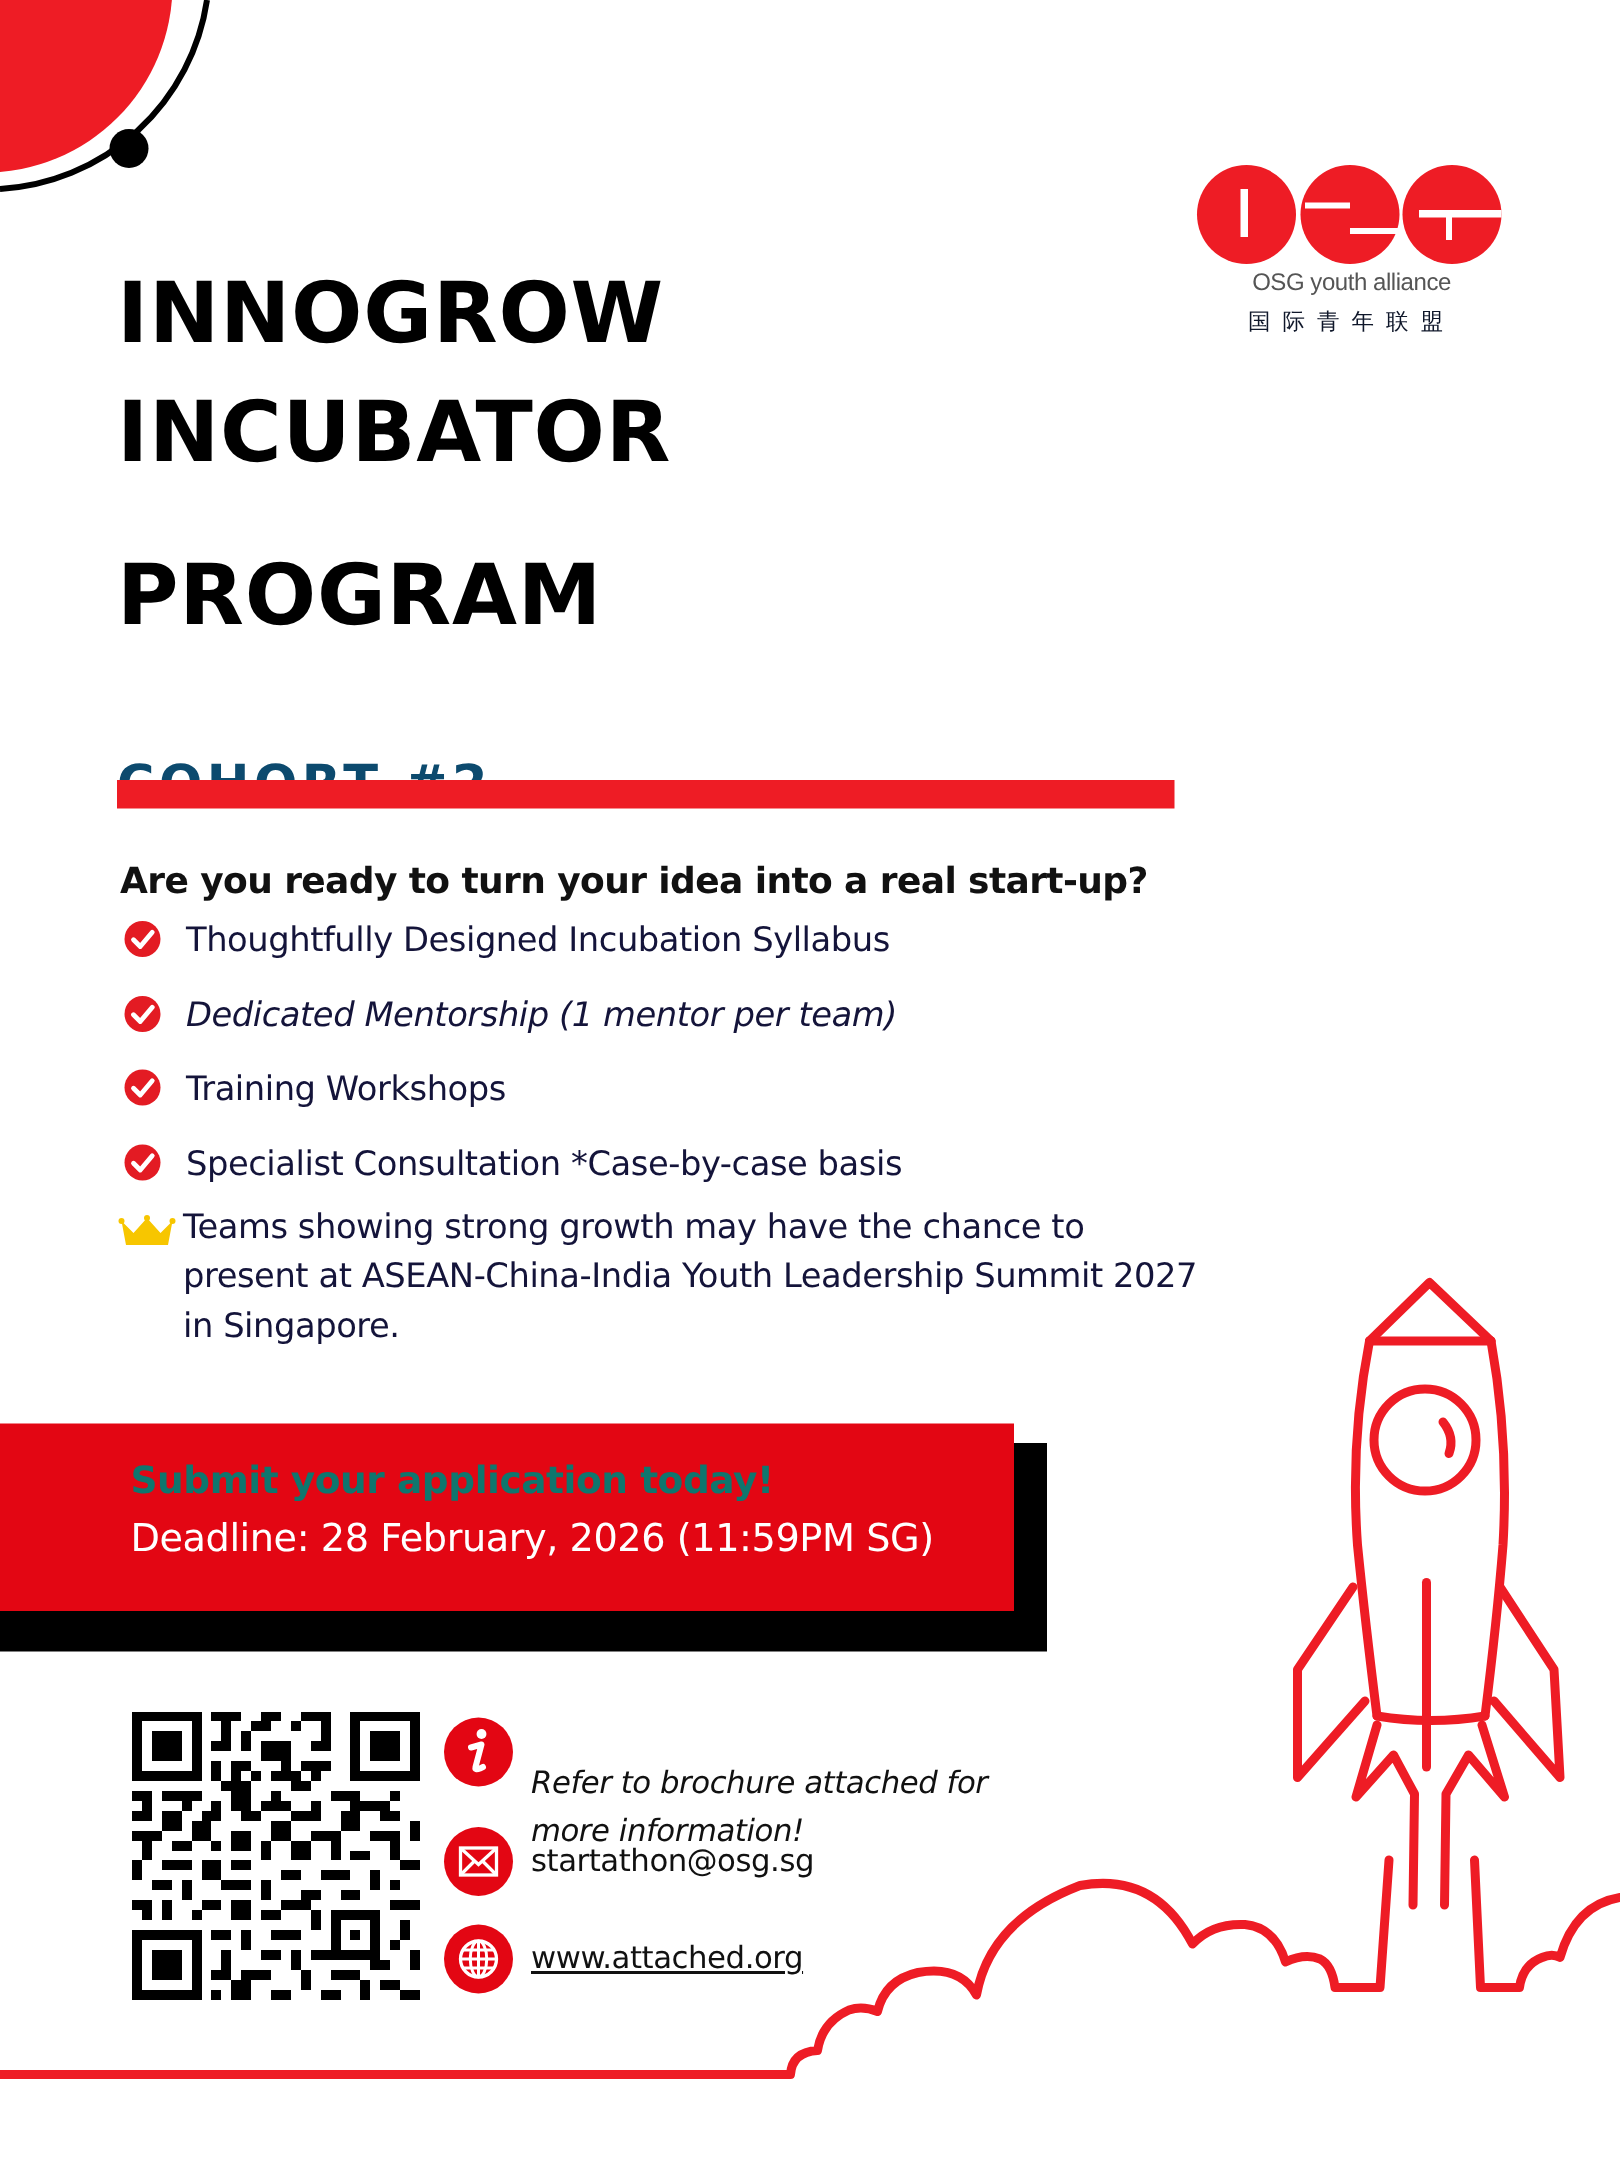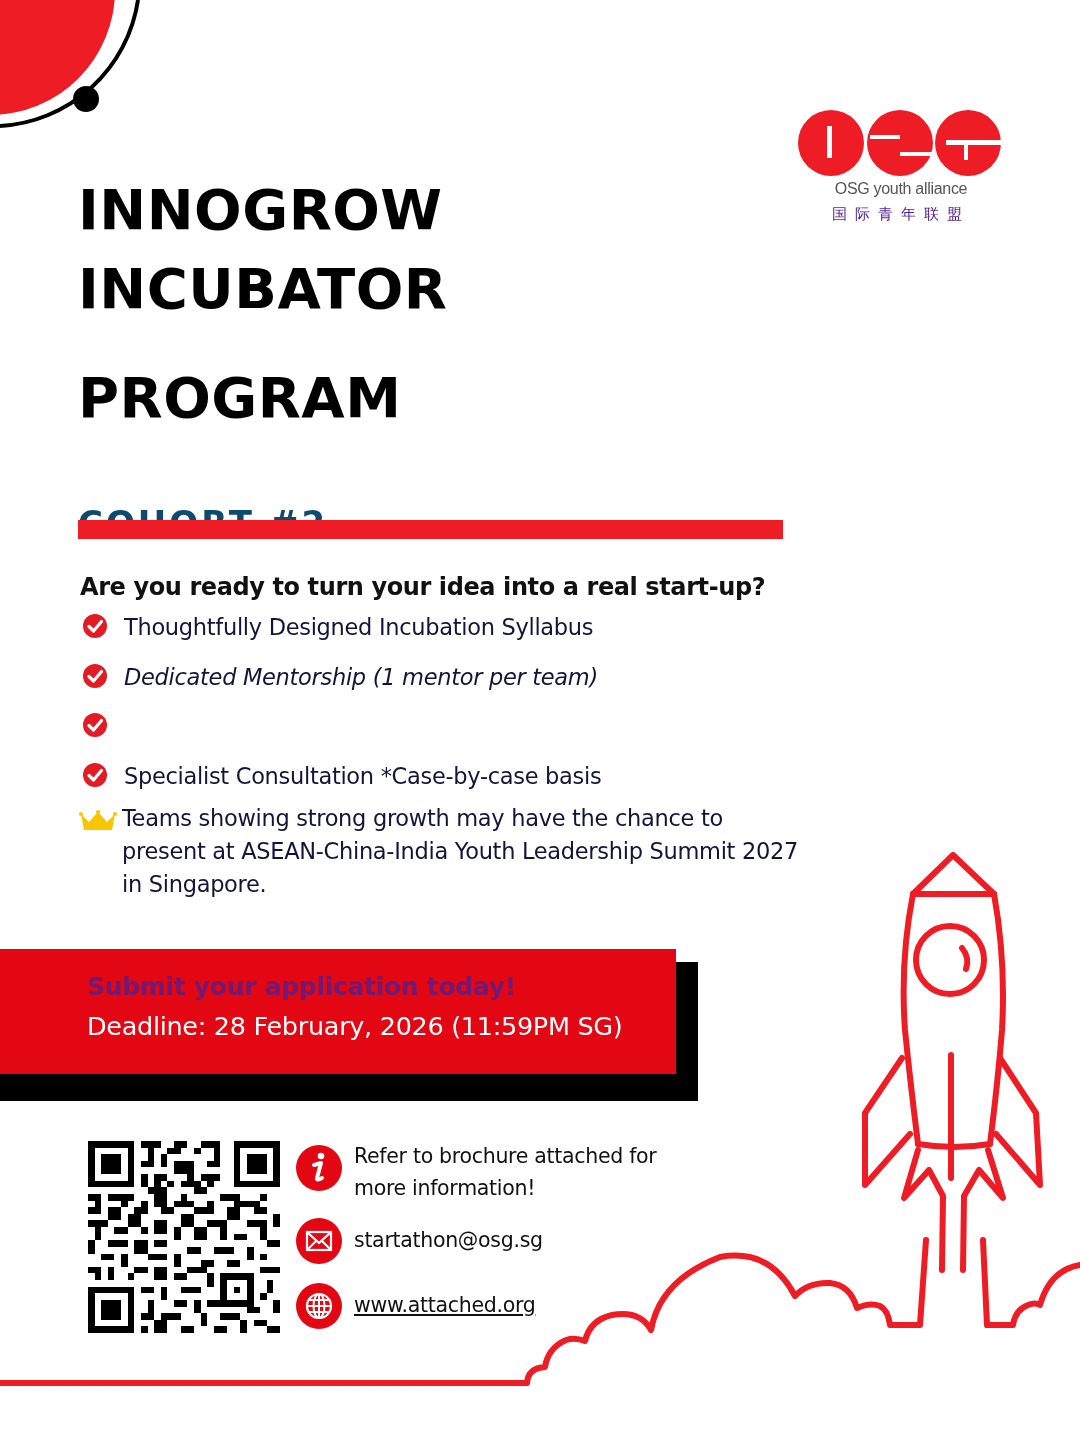--- a/index.html
+++ b/index.html
@@ -6,21 +6,21 @@
   body {
     width: 1080px; height: 1440px; position: relative; overflow: hidden;
     background: #ffffff;
     font-family: "Liberation Sans", "DejaVu Sans", sans-serif;
     color: #111111;
   }
   .abs { position: absolute; }
   #corner { left: 0; top: 0; width: 160px; height: 140px; }
   #logo { left: 796px; top: 108px; width: 210px; height: 120px; }
   #logo-sub { left: 796px; top: 180px; width: 210px; text-align: center; font-size: 16px; color: #555; letter-spacing: -0.3px; }
-  #logo-cn { left: 796px; top: 205px; width: 210px; text-align: center; font-size: 15px; color: #4c1d95; letter-spacing: 8px; }
+  #logo-cn { left: 796px; top: 205px; width: 210px; text-align: center; font-size: 15px; color: #0f172a; letter-spacing: 8px; }
 
   .title-line {
     left: 78px; font-family: "DejaVu Sans", sans-serif; font-weight: bold;
     font-size: 56px; line-height: 90px; color: #000; letter-spacing: 0.5px;
   }
   #t1 { top: 165px; }
   #t2 { top: 244px; text-align: right; }
   #t3 { top: 353px; }
   #cohort {
     left: 78px; top: 462px; font-family: "DejaVu Sans", sans-serif; font-weight: bold;
@@ -37,30 +37,30 @@
   .feature .txt { font-family: "DejaVu Sans", sans-serif; font-size: 22.5px; color: #14143a; line-height: 33px; letter-spacing: -0.3px; }
   #f0 { top: 611px; }
   #f1 { top: 661px; font-style: italic; }
   #f2 { top: 710px; }
   #f3 { top: 760px; }
   #f4 { top: 802px; width: 730px; }
   #f4 .txt { width: 690px; }
 
   #cta-shadow { left: 0; top: 962px; width: 698px; height: 139px; background: #000; }
   #cta { left: 0; top: 949px; width: 676px; height: 125px; background: #e30613; }
-  #cta-title { left: 87px; top: 972px; font-family: "DejaVu Sans", sans-serif; font-weight: bold; font-size: 25px; color: #701a75; letter-spacing: -0.3px; }
+  #cta-title { left: 87px; top: 972px; font-family: "DejaVu Sans", sans-serif; font-weight: bold; font-size: 25px; color: #0f766e; letter-spacing: -0.3px; }
   #cta-deadline { left: 87px; top: 1011px; font-family: "DejaVu Sans", sans-serif; font-size: 25.5px; color: #fff; letter-spacing: -0.3px; }
 
   #qr { left: 88px; top: 1140px; width: 192px; height: 194px; }
 
   .contact { left: 295px; display: flex; align-items: flex-start; }
   .contact .cico { width: 48px; height: 48px; flex: none; margin-right: 11px; }
   .contact .ctxt { font-family: "DejaVu Sans", sans-serif; font-size: 20.5px; color: #111; line-height: 32px; letter-spacing: -0.3px; }
   #c0 { top: 1140px; }
-  #c0 .ctxt { width: 340px; }
+  #c0 .ctxt { font-style: italic; width: 340px; margin-top: 32px; }
   #c0 .cico { margin-top: 4px; }
   #c1 { top: 1217px; }
   #c1 .ctxt { margin-top: 7px; }
   #c2 { top: 1282px; }
   #c2 .ctxt { margin-top: 7px; text-decoration: underline; }
 
   #art { left: 0; top: 840px; width: 1080px; height: 600px; pointer-events: none; }
 </style>
 </head>
 <body>
@@ -104,20 +104,21 @@
     <circle cx="13" cy="14" r="12" fill="#e31b23"></circle>
     <path d="M7 14.5 L11.5 19 L19.5 9.5" fill="none" stroke="#fff" stroke-width="3.2" stroke-linecap="round" stroke-linejoin="round"></path>
   </svg>
   <span class="txt">Dedicated Mentorship (1 mentor per team)</span>
 </div>
 <div id="f2" class="abs feature">
   <svg class="ico" viewBox="0 0 28 28">
     <circle cx="13" cy="14" r="12" fill="#e31b23"></circle>
     <path d="M7 14.5 L11.5 19 L19.5 9.5" fill="none" stroke="#fff" stroke-width="3.2" stroke-linecap="round" stroke-linejoin="round"></path>
   </svg>
+  <span class="txt">Training Workshops</span>
 </div>
 <div id="f3" class="abs feature">
   <svg class="ico" viewBox="0 0 28 28">
     <circle cx="13" cy="14" r="12" fill="#e31b23"></circle>
     <path d="M7 14.5 L11.5 19 L19.5 9.5" fill="none" stroke="#fff" stroke-width="3.2" stroke-linecap="round" stroke-linejoin="round"></path>
   </svg>
   <span class="txt">Specialist Consultation *Case-by-case basis</span>
 </div>
 <div id="f4" class="abs feature">
   <svg class="ico" style="width:40px;margin-right:4px;margin-left:-4px;margin-top:6px;" viewBox="0 0 40 28">

